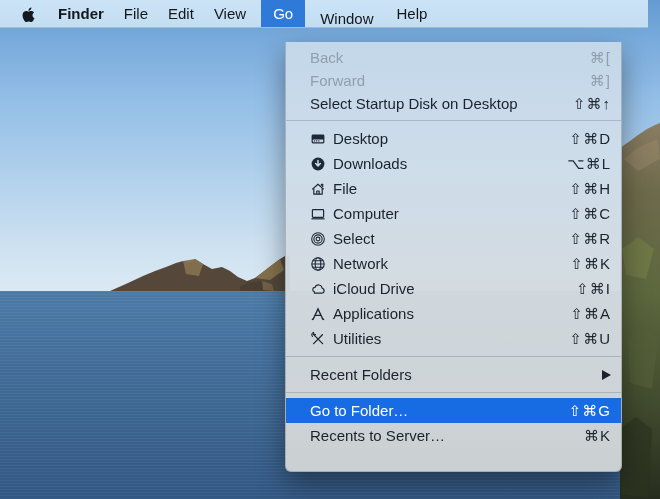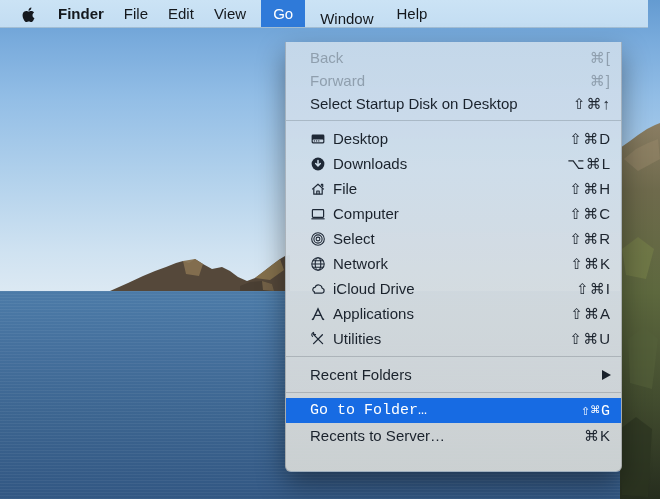--- a/index.html
+++ b/index.html
@@ -34,21 +34,21 @@
        border:1px solid rgba(0,0,0,.18);border-top:none;
        border-radius:0 0 6px 6px;
        box-shadow:0 12px 28px rgba(0,0,0,.4);
        padding:4px 0 23px 0;box-sizing:border-box;font-size:15px;color:#1a222c;}
   .row{height:25px;display:flex;align-items:center;padding:0 10px 0 24px;white-space:nowrap;}
   .row.short{height:23px;}
   .row .ic{width:16px;height:16px;margin-right:7px;display:inline-flex;align-items:center;justify-content:center;flex:0 0 16px;}
   .row .lbl{flex:0 1 auto;}
   .row .sc{margin-left:auto;letter-spacing:1px;color:#1c242e;}
   .row.disabled .lbl,.row.disabled .sc{color:#8f9fae;}
-  .row.selected{background:#176be3;color:#fff;font-family:Liberation Mono, monospace;}
+  .row.selected{background:#176be3;color:#fff;}
   .row.selected .sc{color:#fff;}
   .sep{height:1px;background:rgba(55,65,75,.22);margin:5px 0;}
   .subarrow{margin-left:auto;width:0;height:0;border-top:5.5px solid transparent;
        border-bottom:5.5px solid transparent;border-left:9px solid #1a222c;}
   svg.mi{display:block;}
   svg.mi *{vector-effect:non-scaling-stroke;}
 </style>
 </head>
 <body>
 

